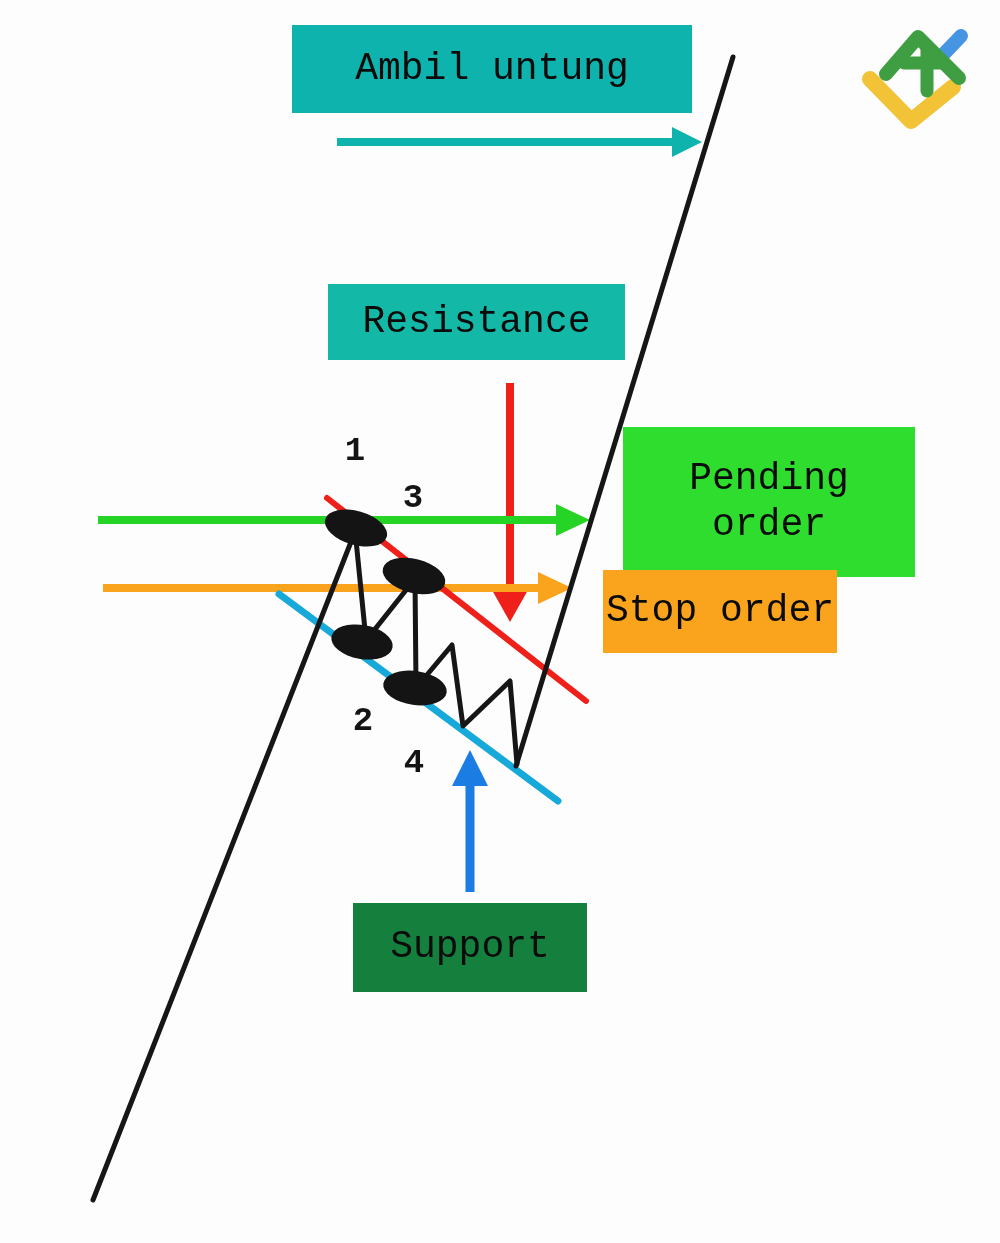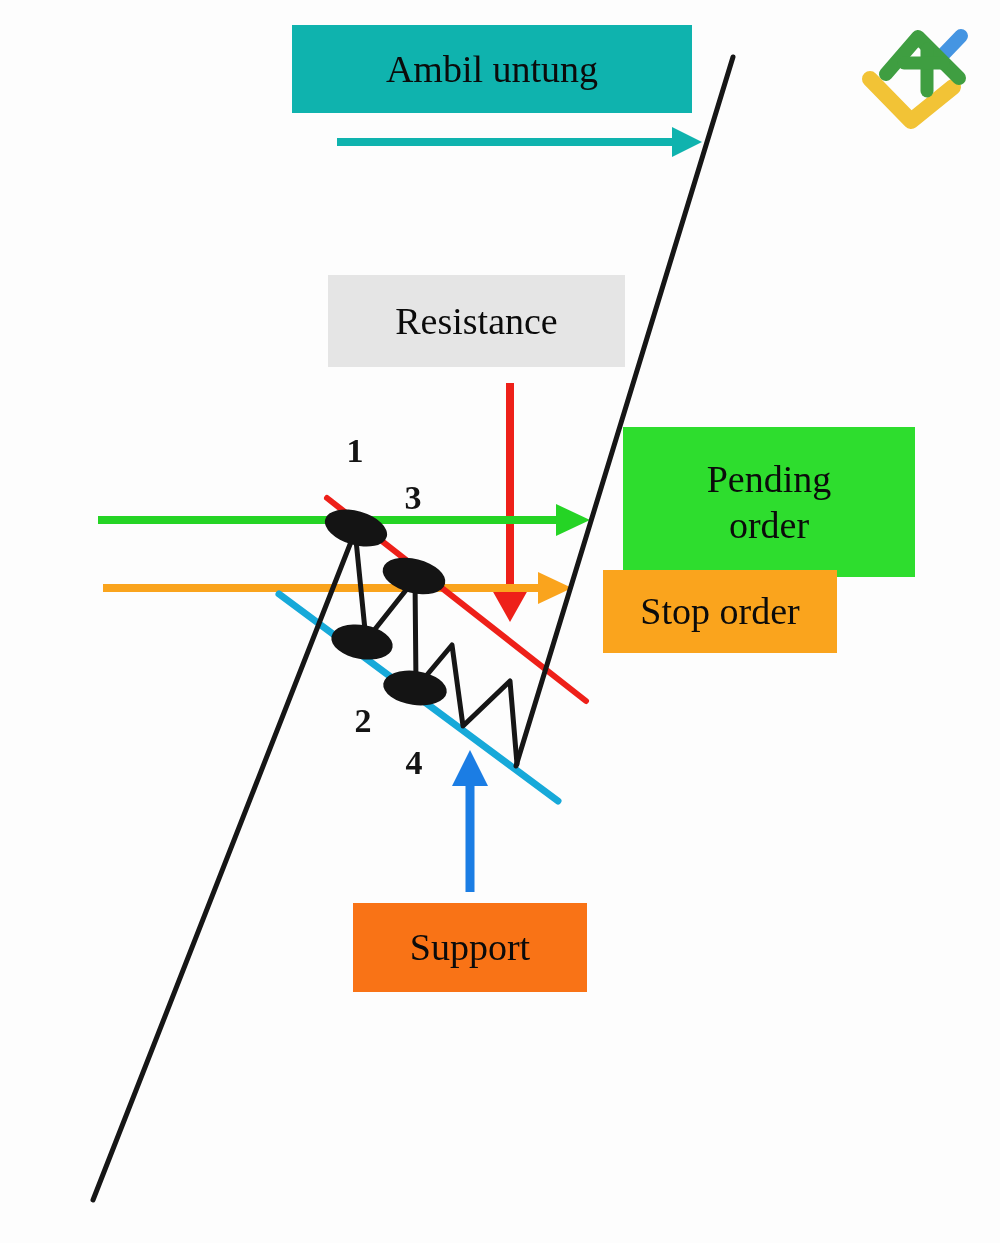--- a/index.html
+++ b/index.html
@@ -1,37 +1,37 @@
 <!DOCTYPE html>
 <html><head>
 <meta charset="utf-8">
 <style>
   html,body{margin:0;padding:0;background:#ffffff;}
   .canvas{
     position:relative;
     width:1000px;height:1243px;
     background:#fdfdfd;
-    font-family:Liberation Serif, serif;
+    font-family:Liberation Mono, monospace;
     overflow:hidden;
   }
   .diagram-svg{position:absolute;left:0;top:0;width:1000px;height:1243px;}
   .label-box{
     position:absolute;
     display:flex;align-items:center;justify-content:center;
     text-align:center;
     color:#0b0b0b;
     font-size:38px;
     line-height:1.22;
     box-sizing:border-box;
   }
   #box-take-profit{left:292px;top:25px;width:400px;height:88px;background:#0fb3ae;}
-  #box-resistance{left:328px;top:275px;width:297px;height:92px;background:#e5e5e5;}
+  #box-resistance{left:328px;top:284px;width:297px;height:76px;background:#14b8a6;}
   #box-pending-order{left:623px;top:427px;width:292px;height:150px;background:#2edd2e;padding:0 40px;}
   #box-stop-loss{left:603px;top:570px;width:234px;height:83px;background:#faa41d;}
-  #box-support{left:353px;top:903px;width:234px;height:89px;background:#f97316;}
+  #box-support{left:353px;top:903px;width:234px;height:89px;background:#15803d;}
   .pt-label{
     position:absolute;
     transform:translate(-50%,-50%);
     font-size:34px;font-weight:700;color:#141414;
   }
   #pt-1{left:355px;top:451px;}
   #pt-3{left:413px;top:498px;}
   #pt-2{left:363px;top:721px;}
   #pt-4{left:414px;top:763px;}
 </style>

